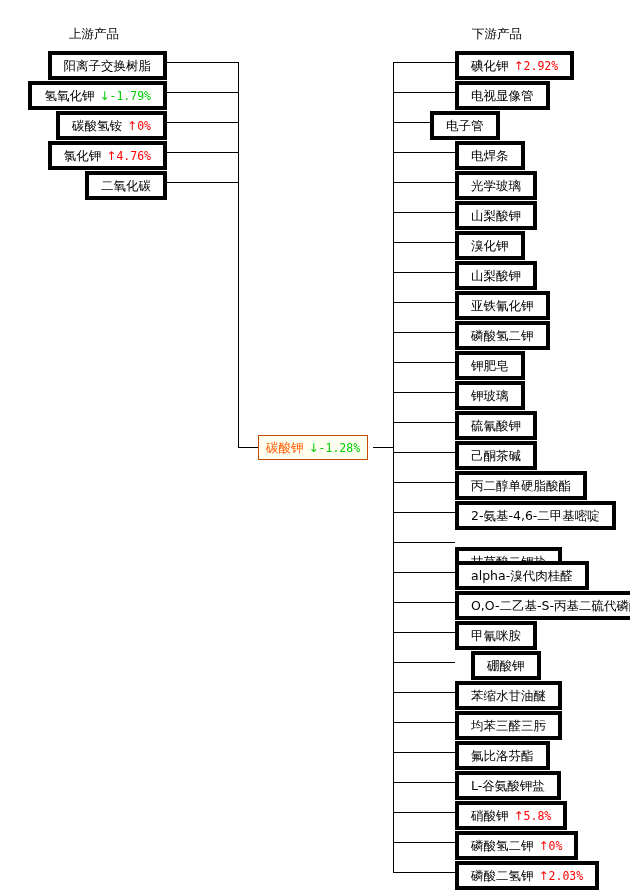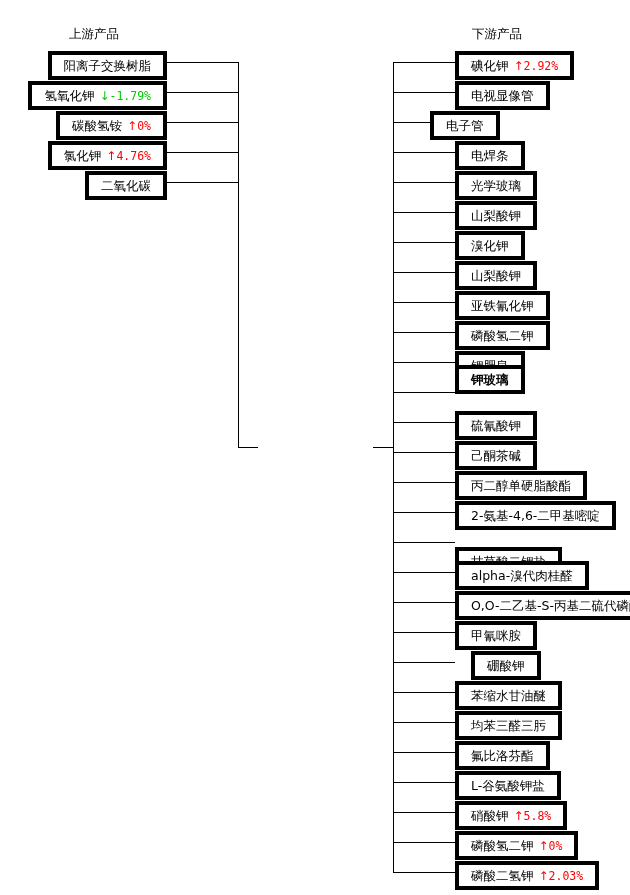--- a/index.html
+++ b/index.html
@@ -132,33 +132,36 @@
       <div class="node down" style="top: 81px; left: 455px;"><span>电视显像管</span></div>
       <div class="node down" style="top: 111px; left: 430px;"><span>电子管</span></div>
       <div class="node down" style="top: 141px; left: 455px;"><span>电焊条</span></div>
       <div class="node down" style="top: 171px; left: 455px;"><span>光学玻璃</span></div>
       <div class="node down" style="top: 201px; left: 455px;"><span>山梨酸钾</span></div>
       <div class="node down" style="top: 231px; left: 455px;"><span>溴化钾</span></div>
       <div class="node down" style="top: 261px; left: 455px;"><span>山梨酸钾</span></div>
       <div class="node down" style="top: 291px; left: 455px;"><span>亚铁氰化钾</span></div>
       <div class="node down" style="top: 321px; left: 455px;"><span>磷酸氢二钾</span></div>
       <div class="node down" style="top: 351px; left: 455px; text-align: center;"><span>钾肥皂</span></div>
-      <div class="node down" style="top: 365px; left: 455px; font-weight: bold;"><span>钾玻璃</span></div>
+      <div class="node down" style="top: 381px; left: 455px;"><span>钾玻璃</span></div>
       <div class="node down" style="top: 411px; left: 455px;"><span>硫氰酸钾</span></div>
       <div class="node down" style="top: 441px; left: 455px;"><span>己酮茶碱</span></div>
       <div class="node down" style="top: 471px; left: 455px;"><span>丙二醇单硬脂酸酯</span></div>
       <div class="node down" style="top: 501px; left: 455px;"><span>2-氨基-4,6-二甲基嘧啶</span></div>
       <div class="node down" style="top: 531px; left: 455px; margin-top: 16px;"><span>甘草酸二钾盐</span></div>
       <div class="node down" style="top: 561px; left: 455px;"><span>alpha-溴代肉桂醛</span></div>
       <div class="node down" style="top: 591px; left: 455px;"><span>O,O-二乙基-S-丙基二硫代磷酸酯</span></div>
       <div class="node down" style="top: 621px; left: 455px;"><span>甲氰咪胺</span></div>
       <div class="node down" style="top: 651px; left: 455px; margin-left: 16px;"><span>硼酸钾</span></div>
       <div class="node down" style="top: 681px; left: 455px;"><span>苯缩水甘油醚</span></div>
       <div class="node down" style="top: 711px; left: 455px;"><span>均苯三醛三肟</span></div>
       <div class="node down" style="top: 741px; left: 455px;"><span>氟比洛芬酯</span></div>
       <div class="node down" style="top: 771px; left: 455px;"><span>L-谷氨酸钾盐</span></div>
       <div class="node down" style="top: 801px; left: 455px;"><span>硝酸钾</span><span class="pct up-pct"><span class="arw">↑</span><span>5.8%</span></span></div>
       <div class="node down" style="top: 831px; left: 455px;"><span>磷酸氢二钾</span><span class="pct up-pct"><span class="arw">↑</span><span>0%</span></span></div>
       <div class="node down" style="top: 861px; left: 455px;"><span>磷酸二氢钾</span><span class="pct up-pct"><span class="arw">↑</span><span>2.03%</span></span></div>
     </div>
 
+  <div class="node center">
+    <span>碳酸钾</span><span class="pct down-pct"><span class="arw">↓</span><span>-1.28%</span></span>
+  </div>
 
 </div>
 
 </body></html>

